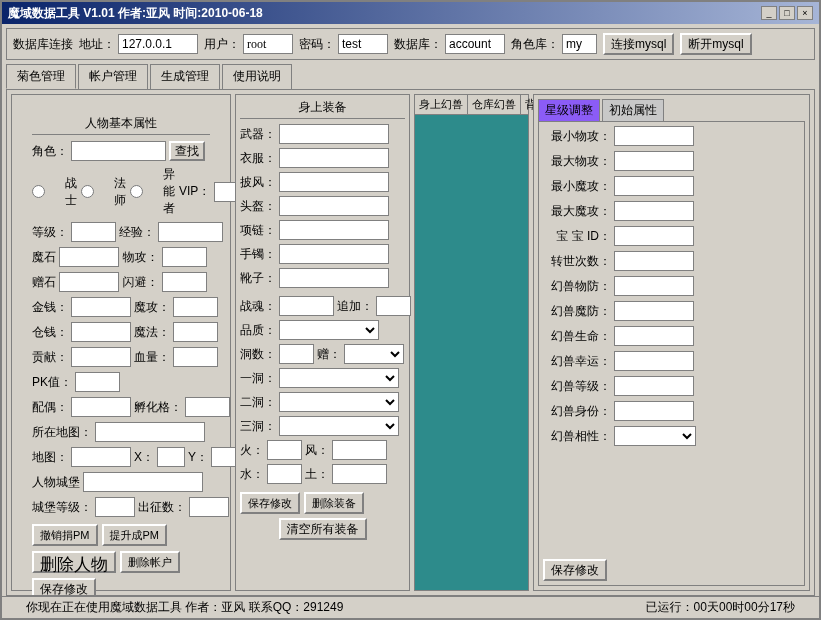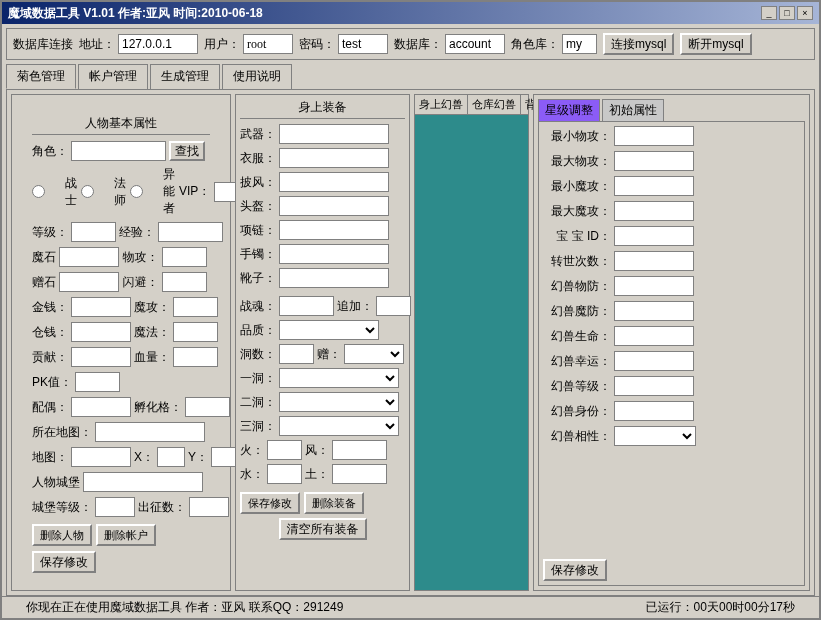--- a/index.html
+++ b/index.html
@@ -447,21 +447,25 @@
         </div>
 
         <div class="field-row">
           <span class="field-label">城堡等级：</span>
           <input type="text" style="width: 40px;">
           <span class="field-label">出征数：</span>
           <input type="text" style="width: 40px;">
         </div>
 
         <div class="btn-row">
-          <button class="btn" style="font-size:11px">删除人物</button>
+          <button class="btn" style="font-size:11px">撤销捐PM</button>
+          <button class="btn" style="font-size:11px">提升成PM</button>
+        </div>
+        <div class="btn-row">
+          <button class="btn" style="font-size:17px">删除人物</button>
           <button class="btn" style="font-size:11px">删除帐户</button>
         </div>
         <div class="btn-row">
           <button class="btn">保存修改</button>
         </div>
       </div>
 
       <div class="middle-panel">
         <div class="panel-title">身上装备</div>
 

